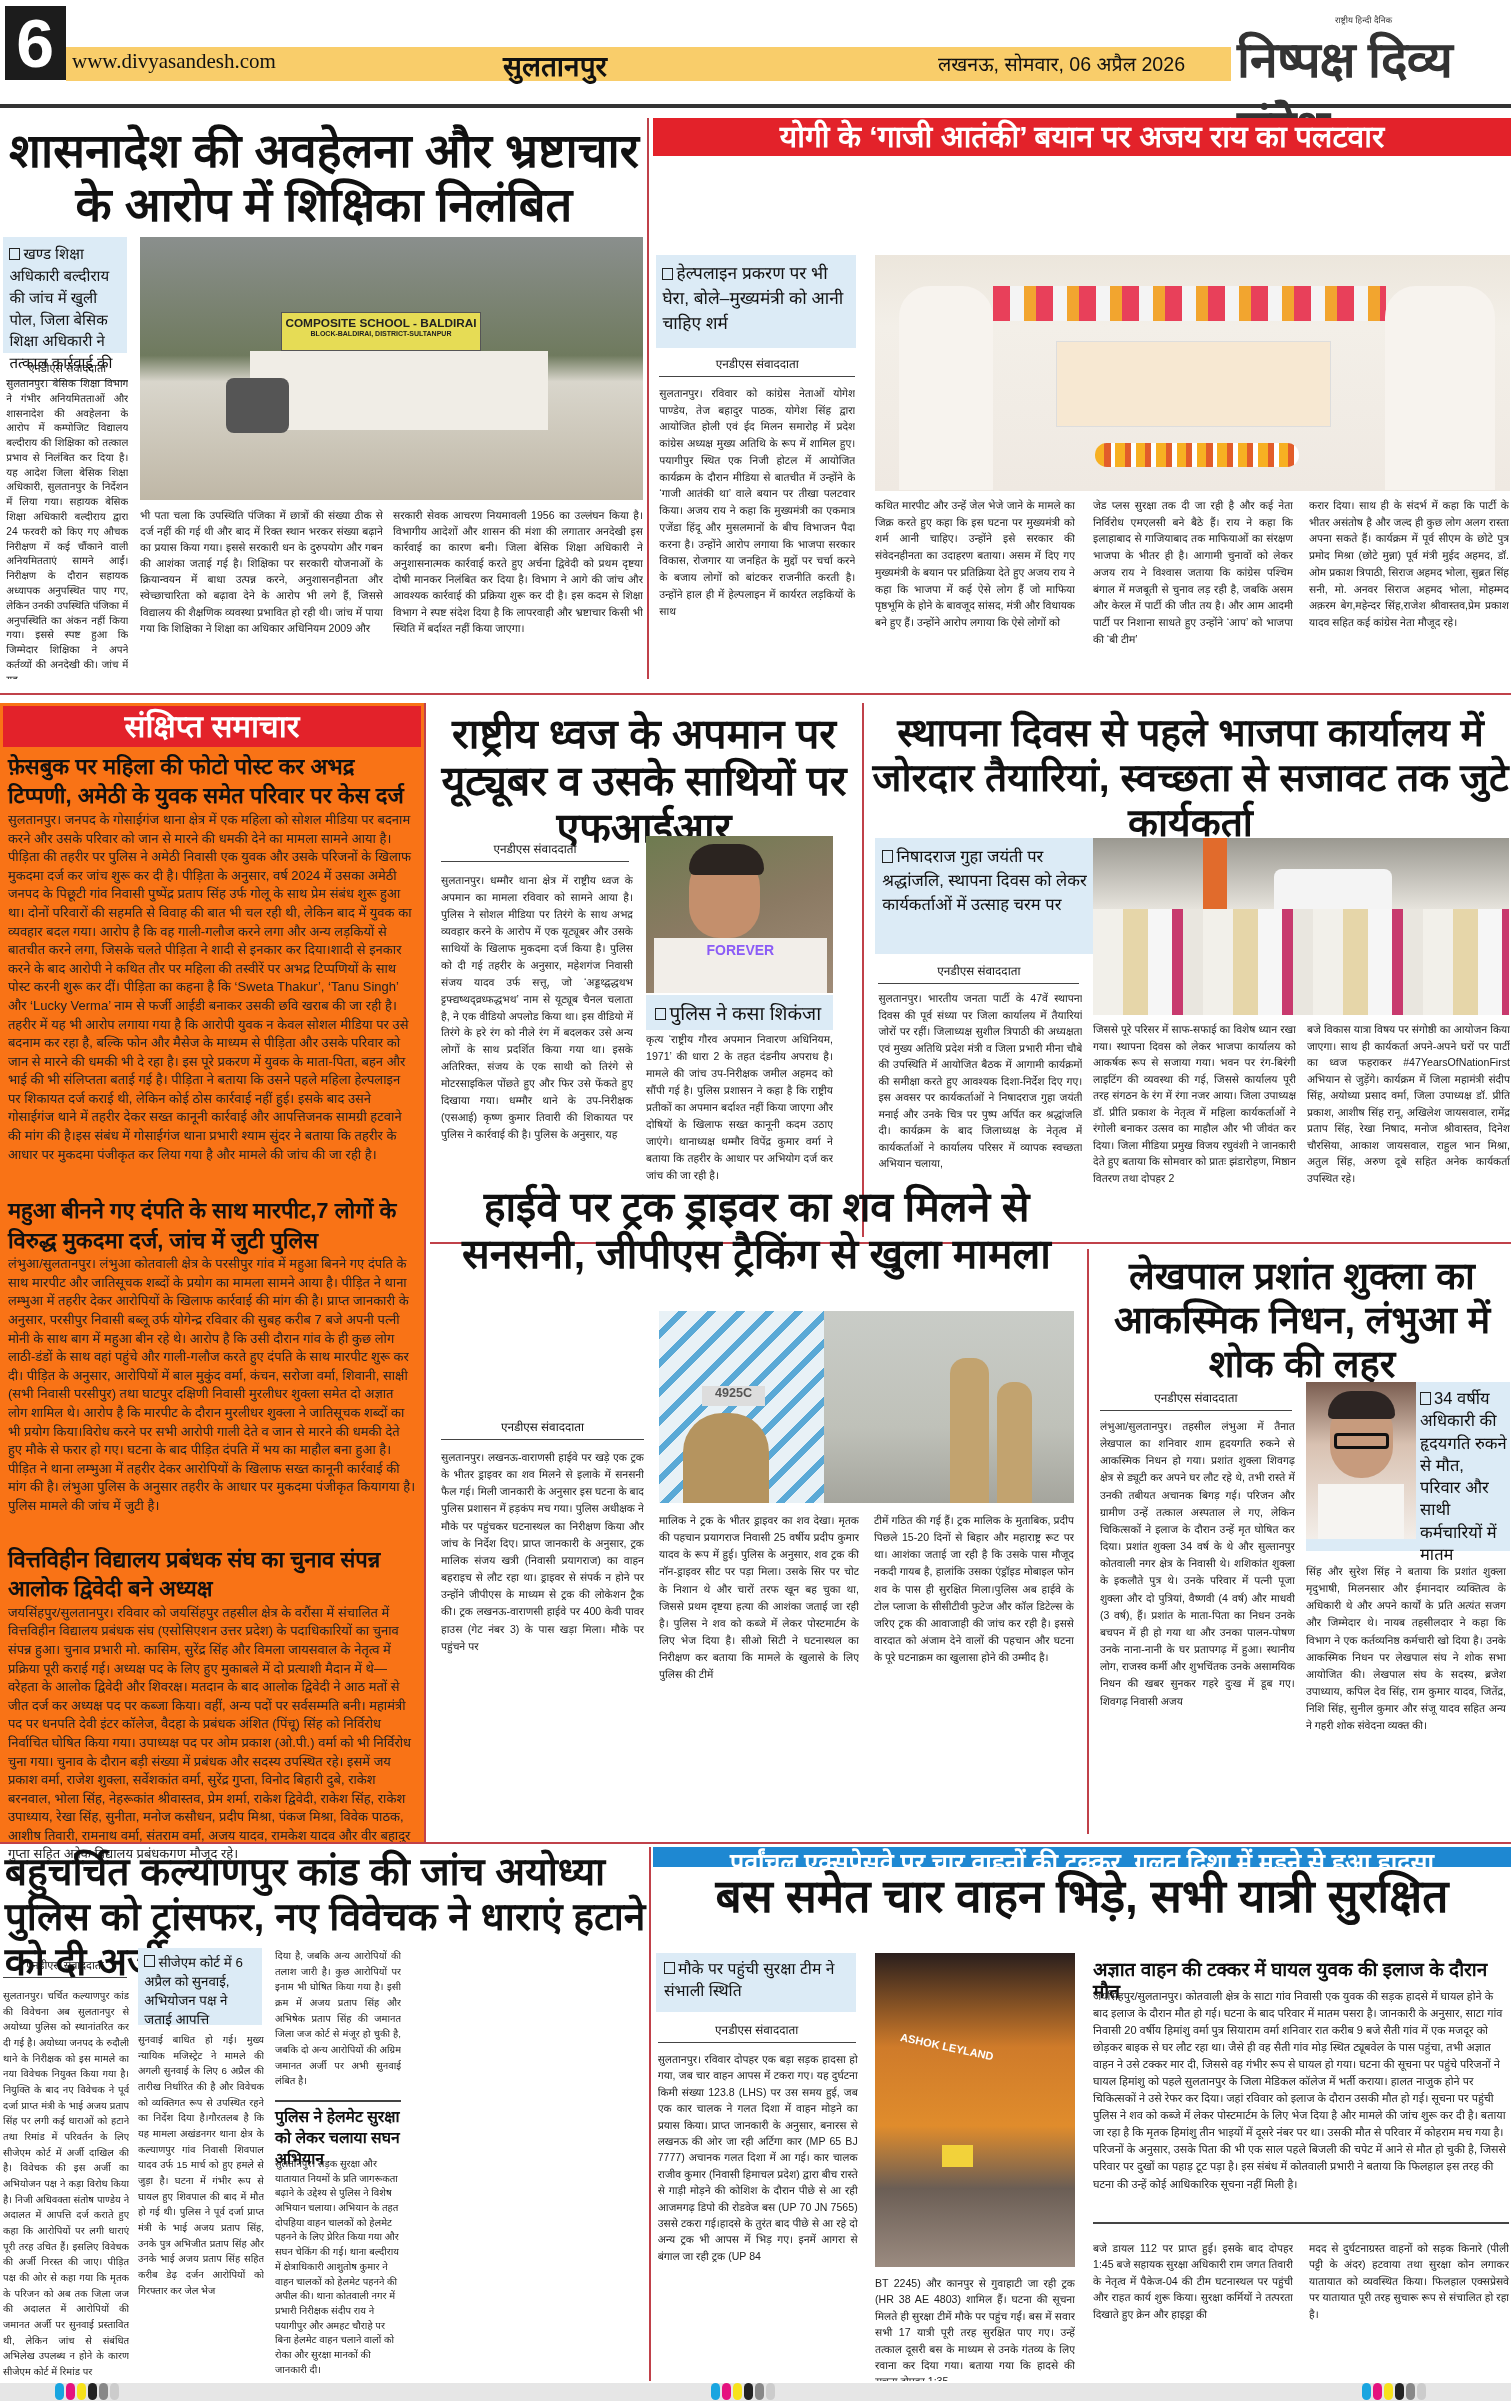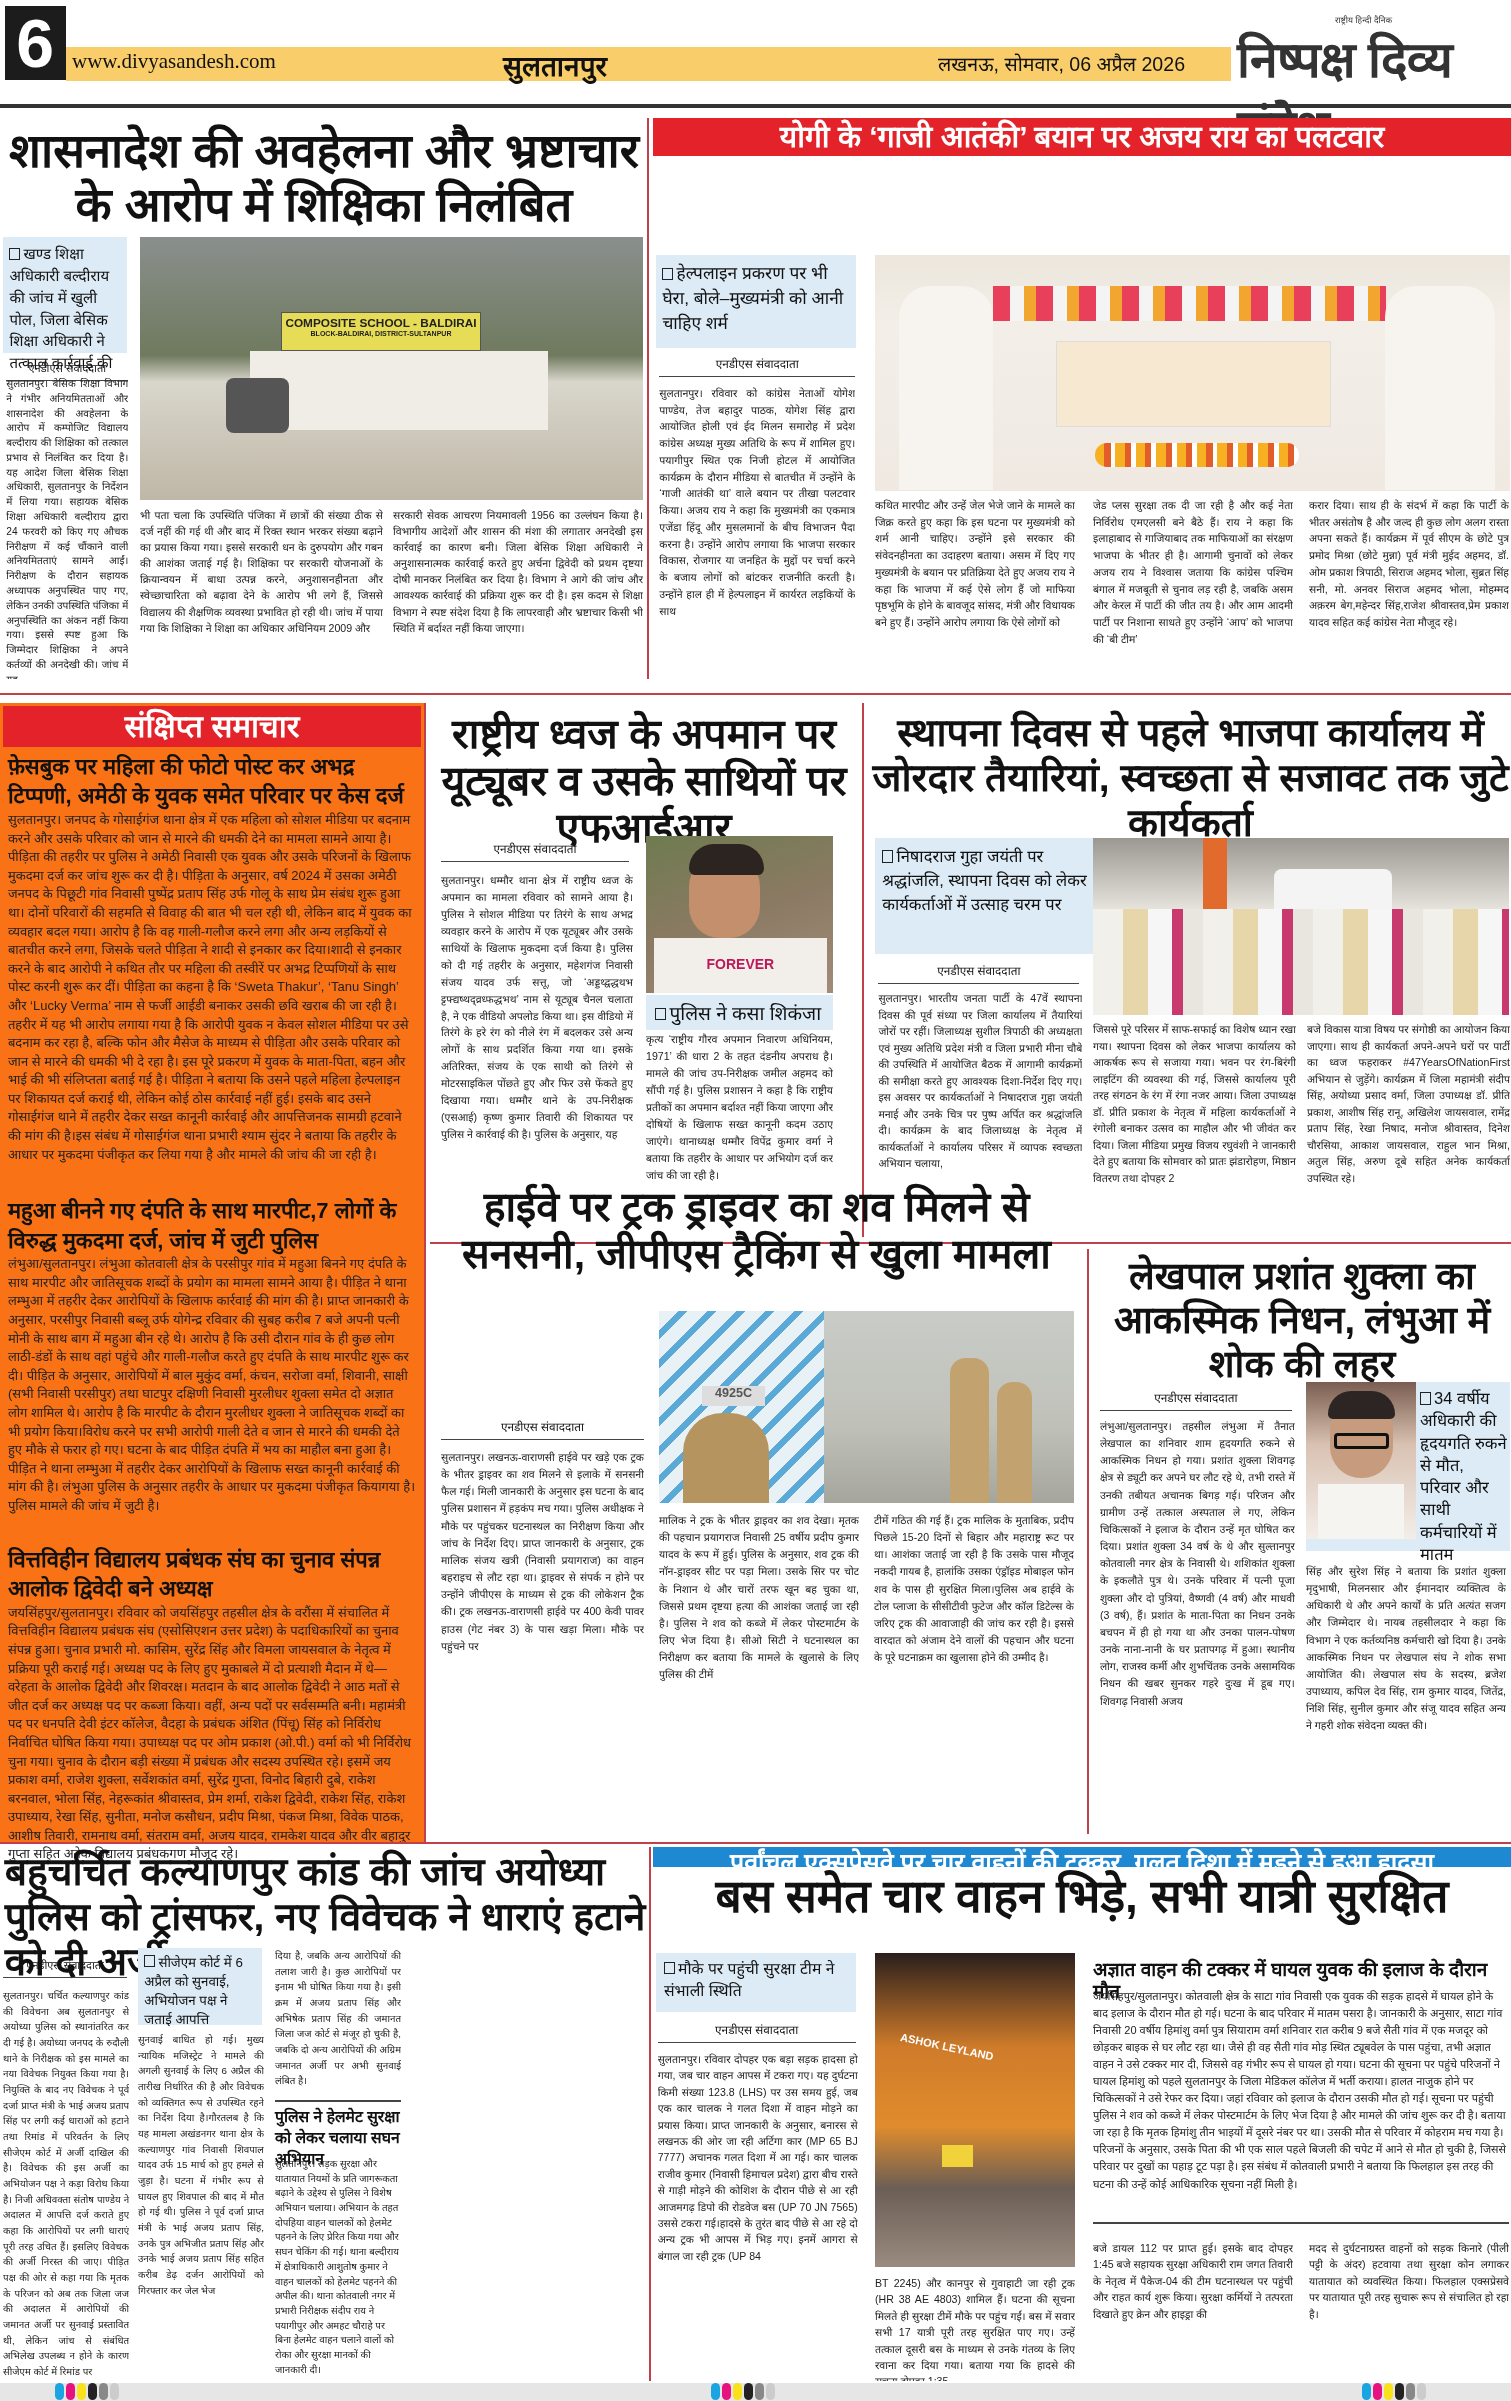--- a/index.html
+++ b/index.html
@@ -104,21 +104,21 @@
   </div>
 </div>
 <div class="abs vrule" style="left:424px;top:703px;height:1139px"></div>
 
 <div class="abs" style="left:430px;top:703px;width:428px;height:534px">
   <div class="head h-lg" style="text-align:center;padding:7.9px 3.1px;font-size:41px">राष्ट्रीय ध्वज के अपमान पर यूट्यूबर व उसके साथियों पर एफआईआर</div>
   <div class="abs byline" style="left:11px;top:137px;width:188px;font-size:11.8px">एनडीएस संवाददाता</div>
   <div class="abs photo" style="left:216px;top:133px;width:187px;height:157px;background:linear-gradient(160deg,#6e7b50 0%,#8b7a63 50%,#a08c78 100%)">
     <div class="abs" style="left:43px;top:15.7px;width:71px;height:86px;background:#c48f6c;border-radius:35px 35px 31px 31px"></div>
     <div class="abs" style="left:43px;top:7.9px;width:75px;height:31px;background:#2b2420;border-radius:31px 31px 7.9px 7.9px"></div>
-    <div class="abs" style="left:7.9px;top:102px;width:173px;height:55px;background:#f2eee9;text-align:center;color:#be185d;font-weight:bold;font-size:14px;padding-top:18px">FOREVER</div>
+    <div class="abs" style="left:7.9px;top:102px;width:173px;height:55px;background:#f2eee9;text-align:center;color:#8b5cf6;font-weight:bold;font-size:14px;padding-top:4px">FOREVER</div>
   </div>
   <div class="abs caption-box" style="left:216px;top:292px;width:187px">
     <span class="chk"></span><span>पुलिस ने कसा शिकंजा</span>
   </div>
   <div class="abs body" style="left:11px;top:169px;width:192px;height:361px;font-size:10.6px;line-height:1.6">सुलतानपुर। धम्मौर थाना क्षेत्र में राष्ट्रीय ध्वज के अपमान का मामला रविवार को सामने आया है। पुलिस ने सोशल मीडिया पर तिरंगे के साथ अभद्र व्यवहार करने के आरोप में एक यूट्यूबर और उसके साथियों के खिलाफ मुकदमा दर्ज किया है। पुलिस को दी गई तहरीर के अनुसार, महेशगंज निवासी संजय यादव उर्फ सत्तू, जो ‘अड्डथ्द्वद्धथभ ट्टफ्द्यष्थद्व्रध्फद्धभथ’ नाम से यूट्यूब चैनल चलाता है, ने एक वीडियो अपलोड किया था। इस वीडियो में तिरंगे के हरे रंग को नीले रंग में बदलकर उसे अन्य लोगों के साथ प्रदर्शित किया गया था। इसके अतिरिक्त, संजय के एक साथी को तिरंगे से मोटरसाइकिल पोंछते हुए और फिर उसे फेंकते हुए दिखाया गया। धम्मौर थाने के उप-निरीक्षक (एसआई) कृष्ण कुमार तिवारी की शिकायत पर पुलिस ने कार्रवाई की है। पुलिस के अनुसार, यह</div>
   <div class="abs body" style="left:216px;top:328px;width:187px;height:204px;font-size:10.6px;line-height:1.6">कृत्य ‘राष्ट्रीय गौरव अपमान निवारण अधिनियम, 1971’ की धारा 2 के तहत दंडनीय अपराध है। मामले की जांच उप-निरीक्षक जमील अहमद को सौंपी गई है। पुलिस प्रशासन ने कहा है कि राष्ट्रीय प्रतीकों का अपमान बर्दाश्त नहीं किया जाएगा और दोषियों के खिलाफ सख्त कानूनी कदम उठाए जाएंगे। थानाध्यक्ष धम्मौर विपेंद्र कुमार वर्मा ने बताया कि तहरीर के आधार पर अभियोग दर्ज कर जांच की जा रही है।</div>
 </div>
 <div class="abs vrule" style="left:862px;top:703px;height:534px"></div>
 
 <div class="abs" style="left:869px;top:703px;width:643px;height:534px">

